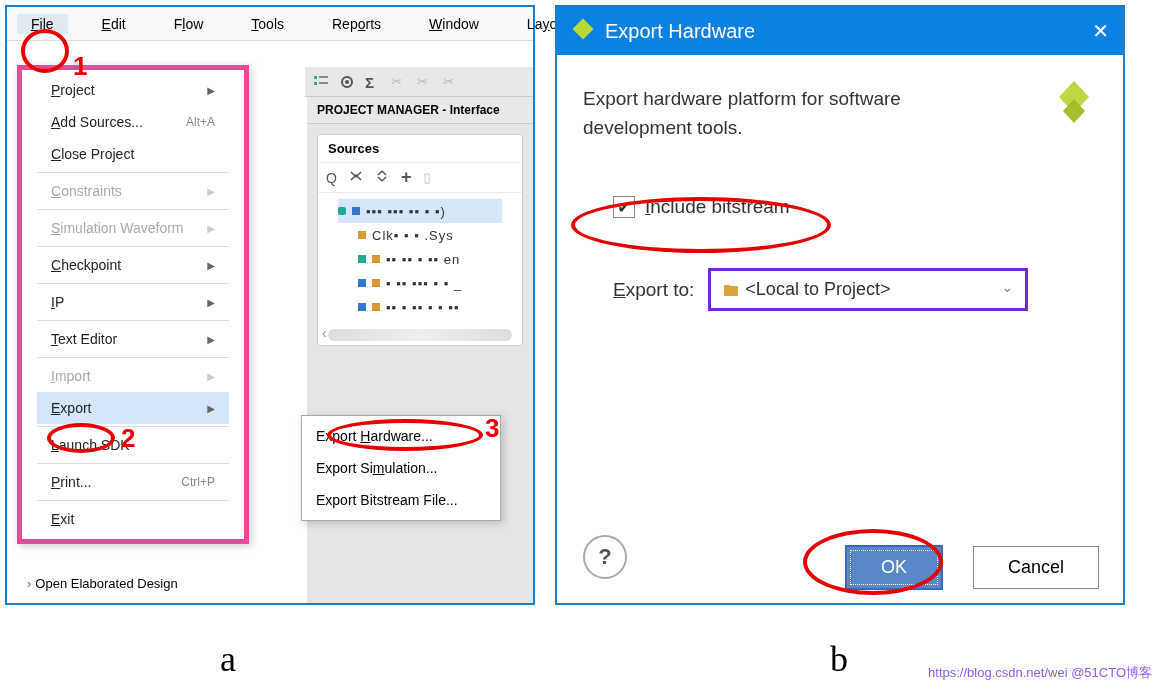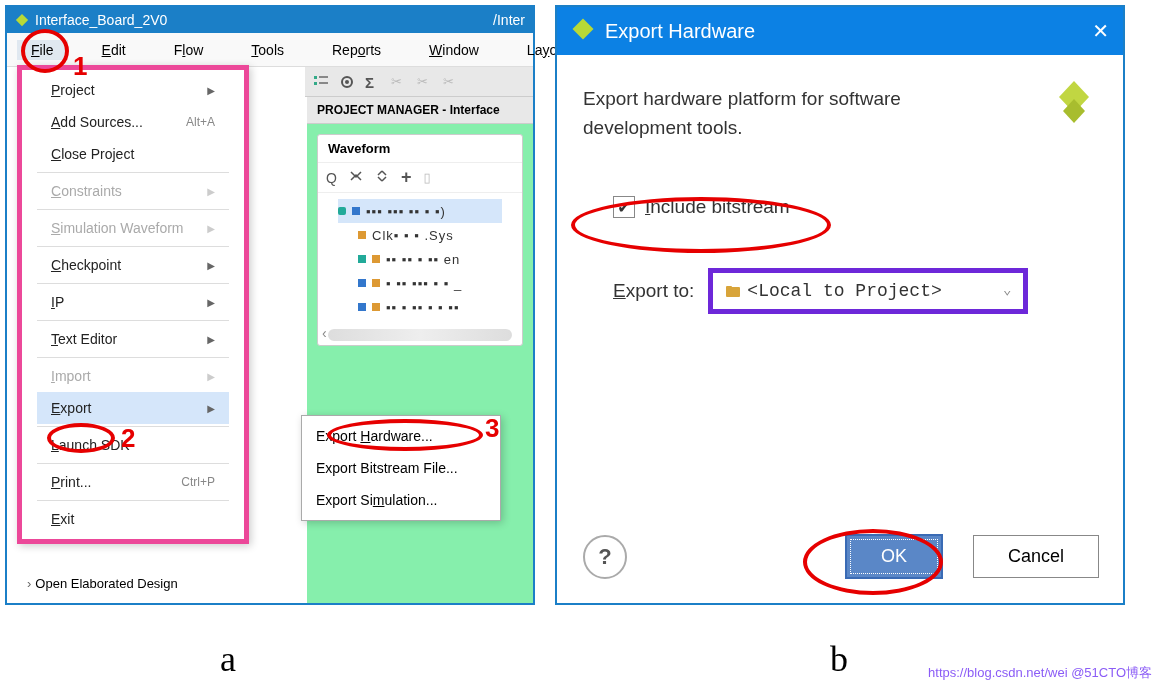--- a/index.html
+++ b/index.html
@@ -119,21 +119,21 @@
       font-size: 14px;
     }
 
     
     .content-area {
       position: absolute;
       left: 300px;
       top: 90px;
       right: 0;
       bottom: 0;
-      background: #86efac;
+      background: #e5e5e5;
     }
     .section-header {
       background: #e8e8e8;
       padding: 6px 10px;
       font-size: 12px;
       font-weight: bold;
       border-bottom: 1px solid #ccc;
     }
     .sources-box {
       margin: 10px;
@@ -225,34 +225,33 @@
       font-size: 16px;
     }
     .export-row {
       display: flex;
       align-items: center;
       gap: 14px;
       margin-top: 50px;
       margin-left: 30px;
     }
     .select-box {
-      border: 5px solid #6d28d9;
+      border: 3px solid #6d28d9;
       padding: 8px 12px;
       width: 320px;
       display: flex;
       justify-content: space-between;
       align-items: flex-start;
       background: #fff;
       font-size: 18px;
-      font-family: Liberation Mono, monospace;
     }
     .select-icon { width: 16px; height: 16px; display: inline-block; margin-right: 6px; }
     .dialog-buttons {
       position: absolute;
-      bottom: 24px;
+      bottom: 13px;
       right: 24px;
       display: flex;
       gap: 30px;
       align-items: center;
     }
     .help-btn {
       position: absolute;
       bottom: 24px;
       left: 26px;
       width: 44px;
@@ -312,30 +311,20 @@
       font-size: 13px;
     }
   </style>
 </head>
 <body>
 
 <div class="container">
 
   <div class="panel-a">
 
-    <div class="title-bar">
-      <span class="app-icon">
-        <svg viewBox="0 0 16 16">
-            <polygon points="8,1 15,8 8,15 1,8" fill="#b8d936"></polygon>
-          </svg>
-      </span>
-      <span class="title-text">Interface_Board_2V0</span>
-      <span style="flex:1"></span>
-      <span class="title-text">/Inter</span>
-    </div>
 
     <div class="menu-bar">
       <span class="menu-item active"><span class="underline-char">F</span>ile</span>
       <span class="menu-item"><span class="underline-char">E</span>dit</span>
       <span class="menu-item">F<span class="underline-char">l</span>ow</span>
       <span class="menu-item"><span class="underline-char">T</span>ools</span>
       <span class="menu-item">Rep<span class="underline-char">o</span>rts</span>
       <span class="menu-item"><span class="underline-char">W</span>indow</span>
       <span class="menu-item">La<span class="underline-char">y</span>out</span>
       <span class="menu-item"><span class="underline-char">V</span>iew</span>
@@ -354,21 +343,21 @@
           </svg></span>
       <span class="toolbar-icon" style="font-weight:bold;color:#555;font-size:15px;">Σ</span>
       <span class="toolbar-icon" style="color:#bbb;">✂</span>
       <span class="toolbar-icon" style="color:#bbb;">✂</span>
       <span class="toolbar-icon" style="color:#bbb;">✂</span>
     </div>
 
     <div class="content-area">
       <div class="section-header">PROJECT MANAGER - Interface</div>
       <div class="sources-box">
-        <div class="sources-title">Waveform</div>
+        <div class="sources-title">Sources</div>
         <div class="sources-toolbar">
           <span style="font-size:14px;color:#555;">Q</span>
           <span><svg width="14" height="14">
                 <path d="M2 3 L7 8 L12 3 M2 11 L7 6 L12 11" stroke="#555" fill="none" stroke-width="1.5"></path>
               </svg></span>
           <span><svg width="14" height="14">
                 <path d="M7 2 L3 6 M7 2 L11 6 M7 12 L3 8 M7 12 L11 8" stroke="#555" fill="none" stroke-width="1.5"></path>
               </svg></span>
           <span style="font-size:18px;color:#555;font-weight:bold;">+</span>
           <span style="color:#bbb;">▯</span>
@@ -472,22 +461,22 @@
           <span class="shortcut">Ctrl+P</span>
         </div>
         <div class="dropdown-divider"></div>
         <div class="dropdown-item">
           <span><span class="underline-char">E</span>xit</span>
         </div>
       </div>
 
     <div class="submenu" id="export-submenu">
         <div class="submenu-item">Export <span class="underline-char">H</span>ardware...</div>
+        <div class="submenu-item">Export Si<span class="underline-char">m</span>ulation...</div>
         <div class="submenu-item">Export Bitstream File...</div>
-        <div class="submenu-item">Export Si<span class="underline-char">m</span>ulation...</div>
       </div>
 
     <div style="position:absolute;left:20px;bottom:12px;font-size:13px;">
       <span class="tree-expand">›</span><span>Open Elaborated Design</span>
     </div>
 
     <div class="red-circle" style="top:22px;left:14px;width:48px;height:44px;"></div>
     <div class="red-label" style="top:44px;left:66px;">1</div>
     <div class="red-circle" style="top:416px;left:40px;width:68px;height:30px;border-radius:50%/50%;"></div>
     <div class="red-label" style="top:416px;left:114px;">2</div>

